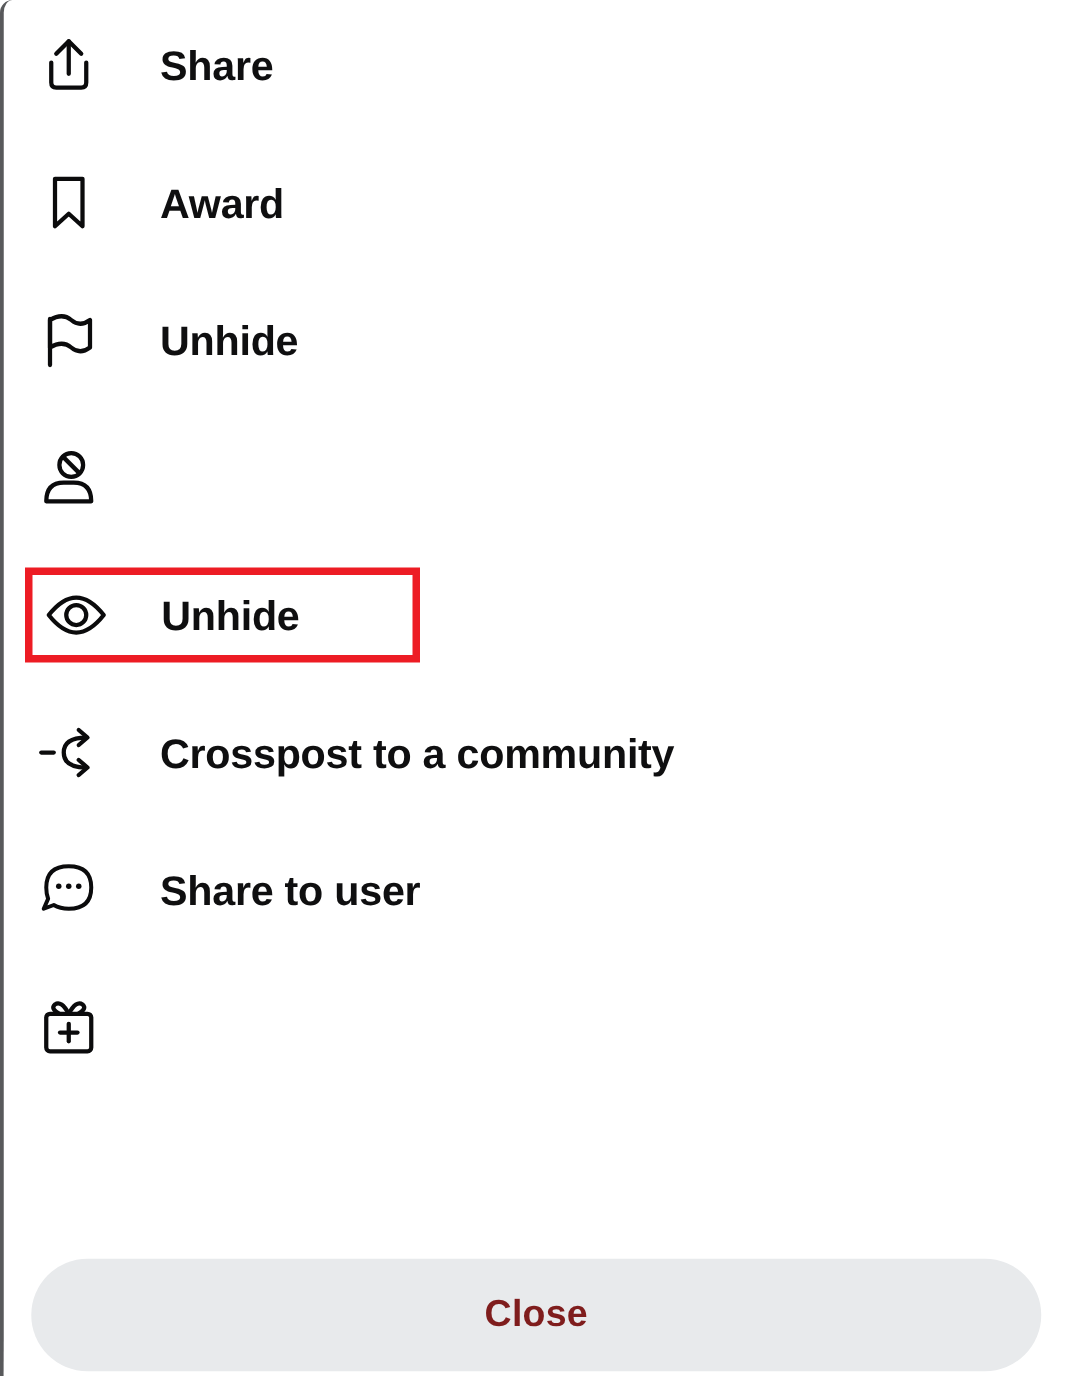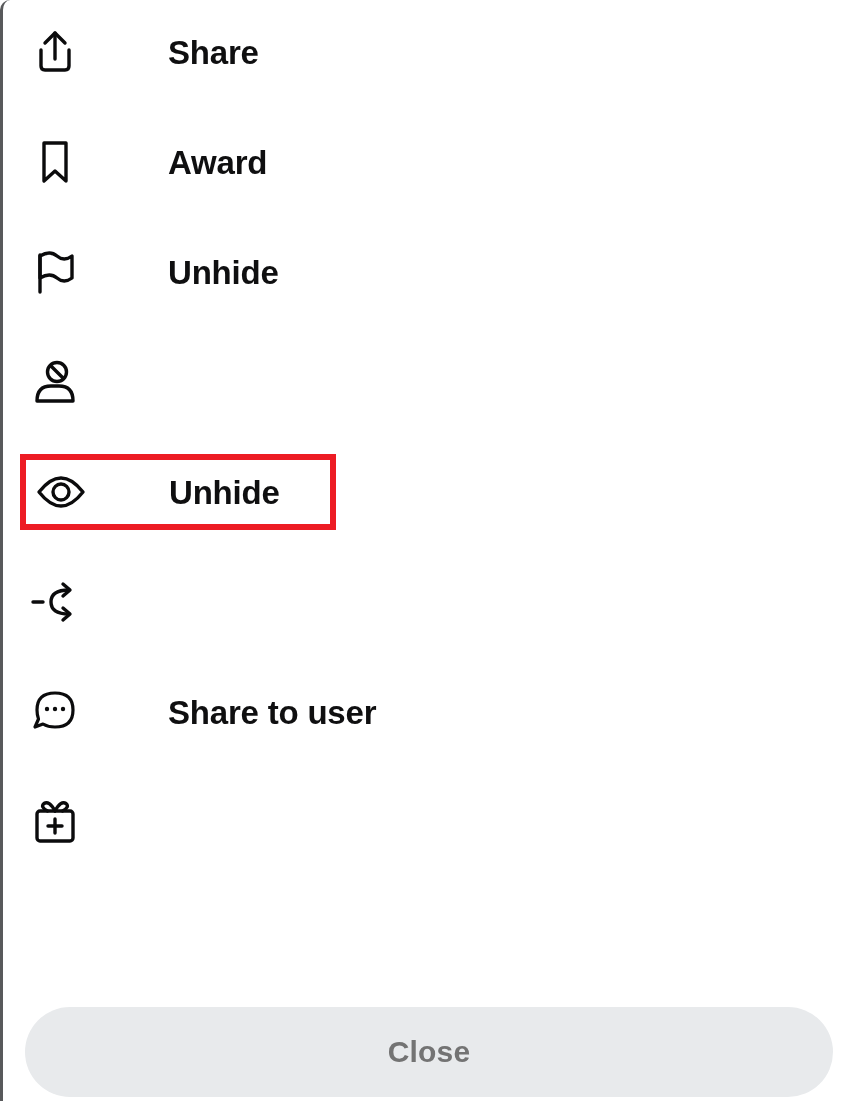--- a/index.html
+++ b/index.html
@@ -33,21 +33,20 @@
   }
 
   .menu-row {
     position: relative;
     display: flex;
     align-items: center;
     height: 76px;
     margin-bottom: 34px;
     padding-left: 22px;
     box-sizing: border-box;
-    gap: 40px;
   }
 
   .menu-row.highlighted {
     border: 6px solid #ED1C24;
     width: 316px;
     margin-left: 17px;
     padding-left: 5px;
     box-sizing: border-box;
   }
 
@@ -82,21 +81,21 @@
     left: 22px;
     top: 1007px;
     width: 808px;
     height: 90px;
     background: #E8EAEC;
     border: none;
     border-radius: 46px;
     font-family: "Liberation Sans", sans-serif;
     font-size: 30px;
     font-weight: bold;
-    color: #737373;
+    color: #7f1d1d;
     letter-spacing: 0.2px;
     display: flex;
     align-items: center;
     justify-content: center;
     cursor: pointer;
     padding: 0;
   }
 </style>
 </head>
 <body>
@@ -158,20 +157,21 @@
 
     <div class="menu-row">
       <span class="row-icon">
         <svg width="52" height="52" viewBox="0 0 52 52" fill="none" stroke="#0b0b0c" stroke-width="3.4" stroke-linecap="round" stroke-linejoin="round">
           <path d="M4 26 L14 26"></path>
           <path d="M40 14 Q22 14 22 26 Q22 38 40 38"></path>
           <path d="M34 8 L41 14 L34 20"></path>
           <path d="M34 32 L41 38 L34 44"></path>
         </svg>
       </span>
+      <span class="row-label">Crosspost to a community</span>
     </div>
 
     <div class="menu-row">
       <span class="row-icon">
         <svg width="52" height="52" viewBox="0 0 52 52" fill="none" stroke="#0b0b0c" stroke-width="3.2" stroke-linecap="round" stroke-linejoin="round">
           <path d="M26 7 Q44 7 44 24 Q44 41 26 41 Q19 41 14 38 L6 41 L9.5 33 Q8 29 8 24 Q8 7 26 7 Z"></path>
           <circle cx="18" cy="23" r="2.2" fill="#0b0b0c" stroke="none"></circle>
           <circle cx="26" cy="23" r="2.2" fill="#0b0b0c" stroke="none"></circle>
           <circle cx="34" cy="23" r="2.2" fill="#0b0b0c" stroke="none"></circle>
         </svg>

